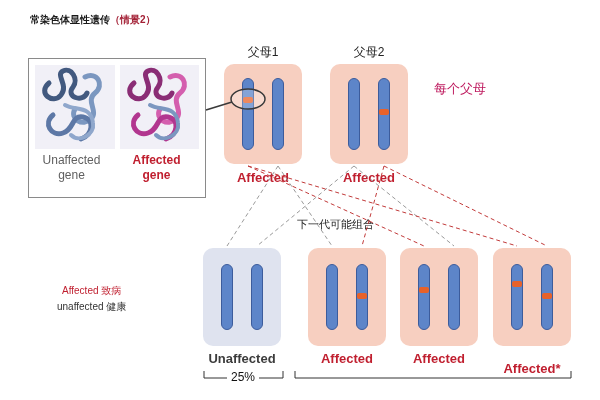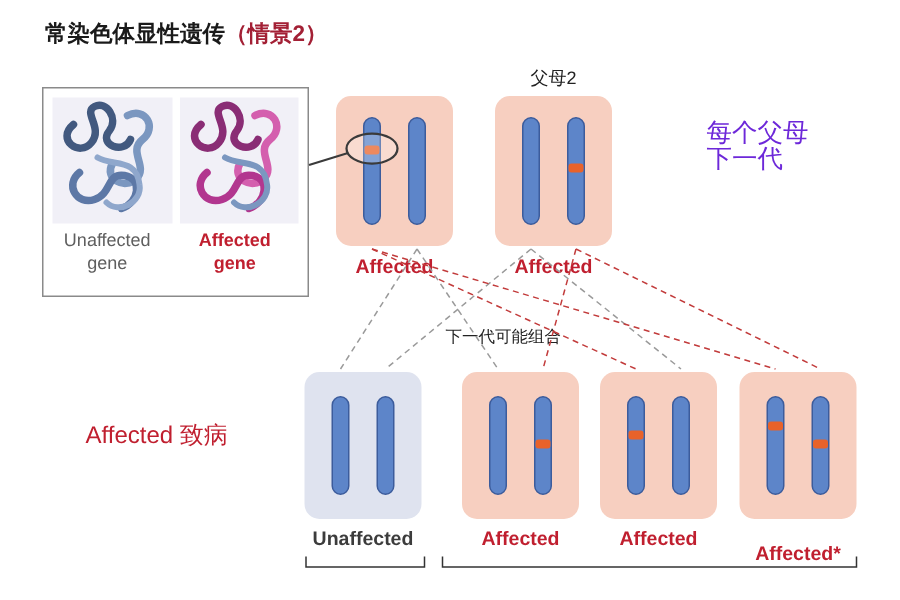--- a/index.html
+++ b/index.html
@@ -1,19 +1,19 @@
 <!DOCTYPE html>
 <html><head>
 <meta charset="utf-8">
 <style>
   html,body{margin:0;padding:0;background:#fff;}
   .stage{position:relative;width:600px;height:400px;background:#fff;overflow:hidden;
          font-family:"Liberation Sans","DejaVu Sans",sans-serif;color:#1a1a1a;}
 
-  .title{position:absolute;left:30px;top:13px;font-size:15px;font-weight:bold;z-index:2;}
+  .title{position:absolute;left:30px;top:13px;font-size:10px;font-weight:bold;z-index:2;}
   .title .scenario{color:#a32035;}
 
   
   .gene-box{position:absolute;left:28px;top:58px;width:178px;height:140px;background:#fff;
             border:1px solid #8a8a8a;z-index:2;box-sizing:border-box;}
   .gene-panels{display:flex;gap:5px;padding:6px 6px 2px 6px;}
   .gene-panel{width:80px;height:84px;background:#f1f0f7;overflow:hidden;}
   .gene-labels{display:flex;text-align:center;font-size:12px;line-height:15px;margin-top:2px;}
   .gene-label{width:85px;}
   .gene-label.unaff{color:#5f5f5f;}
@@ -27,24 +27,24 @@
   .pbox .chr{height:72px;top:14px;}
   .obox .chr{height:66px;top:16px;}
   .chr.c-left{left:18px;} .chr.c-right{left:48px;}
   .band{position:absolute;left:0;width:10px;height:6px;background:#e8622a;border-radius:2px;}
 
   .parent-label{position:absolute;width:78px;text-align:center;font-size:12px;color:#222;z-index:2;}
   .status-label{position:absolute;width:78px;text-align:center;font-size:13px;font-weight:bold;
                 color:#c01f2f;z-index:2;}
   .status-label.unaff{color:#3c3c3c;}
 
-  .note{position:absolute;left:471px;top:80px;font-size:17px;line-height:17px;color:#6d28d9;z-index:2;}
+  .note{position:absolute;left:434px;top:80px;font-size:13px;line-height:17px;color:#be185d;z-index:2;}
   .offspring-heading{position:absolute;left:297px;top:217px;font-size:11px;color:#222;z-index:2;font-family:Liberation Mono, monospace;}
 
-  .legend{position:absolute;left:57px;top:283px;font-size:16px;line-height:16px;z-index:2;text-align:center;}
+  .legend{position:absolute;left:57px;top:283px;font-size:10px;line-height:16px;z-index:2;text-align:center;}
   .legend .aff{color:#c01f2f;}
   .legend .unaff{color:#333;}
 
   .watermark{position:absolute;left:80px;top:190px;font-size:54px;color:#9a9a9a;opacity:.42;
              letter-spacing:1px;z-index:6;pointer-events:none;}
 
   .pct{position:absolute;top:370px;width:80px;text-align:center;font-size:12px;color:#111;z-index:5;}
   .pct span{background:#fff;padding:0 4px;}
 
   .overlay{position:absolute;left:0;top:0;z-index:3;pointer-events:none;}
@@ -82,20 +82,21 @@
         <div>Unaffected</div>
         <div>gene</div>
       </div>
       <div class="gene-label aff">
         <div>Affected</div>
         <div>gene</div>
       </div>
     </div>
   </div>
 
+  <div class="parent-label" style="left:224px;top:44px;">父母1</div>
   <div class="parent-label" style="left:330px;top:44px;">父母2</div>
 
   <div class="pbox" style="left:224px;top:64px;">
     <div class="chr c-left">
       <div class="band" style="top:18px;"></div>
     </div>
     <div class="chr c-right"></div>
   </div>
 
   <div class="pbox" style="left:330px;top:64px;">
@@ -103,21 +104,20 @@
     <div class="chr c-right">
       <div class="band" style="top:30px;"></div>
     </div>
   </div>
 
   <div class="status-label" style="left:224px;top:170px;">Affected</div>
   <div class="status-label" style="left:330px;top:170px;">Affected</div>
 
   <div class="note">
     <div>每个父母</div>
-    <div>下一代</div>
   </div>
 
   <div class="offspring-heading">下一代可能组合</div>
 
   <div class="obox unaff" style="left:203px;top:248px;">
     <div class="chr c-left"></div>
     <div class="chr c-right"></div>
   </div>
   <div class="obox" style="left:308px;top:248px;">
     <div class="chr c-left"></div>
@@ -140,22 +140,26 @@
     </div>
   </div>
 
   <div class="status-label unaff" style="left:203px;top:351px;">Unaffected</div>
   <div class="status-label" style="left:308px;top:351px;">Affected</div>
   <div class="status-label" style="left:400px;top:351px;">Affected</div>
   <div class="status-label" style="left:493px;top:361px;">Affected*</div>
 
   <div class="legend">
     <div class="aff">Affected 致病</div>
+    <div class="unaff">unaffected 健康</div>
   </div>
 
+  <div class="pct" style="left:203px;">
+    <span>25%</span>
+  </div>
 
   <svg class="overlay" width="600" height="400" viewBox="0 0 600 400">
 
     <g stroke="#9a9a9a" stroke-width="1" stroke-dasharray="4 3">
       <line x1="278" y1="166" x2="227" y2="246"></line>
       <line x1="354" y1="166" x2="257" y2="246"></line>
       <line x1="278" y1="166" x2="332" y2="246"></line>
       <line x1="354" y1="166" x2="454" y2="246"></line>
     </g>
 

